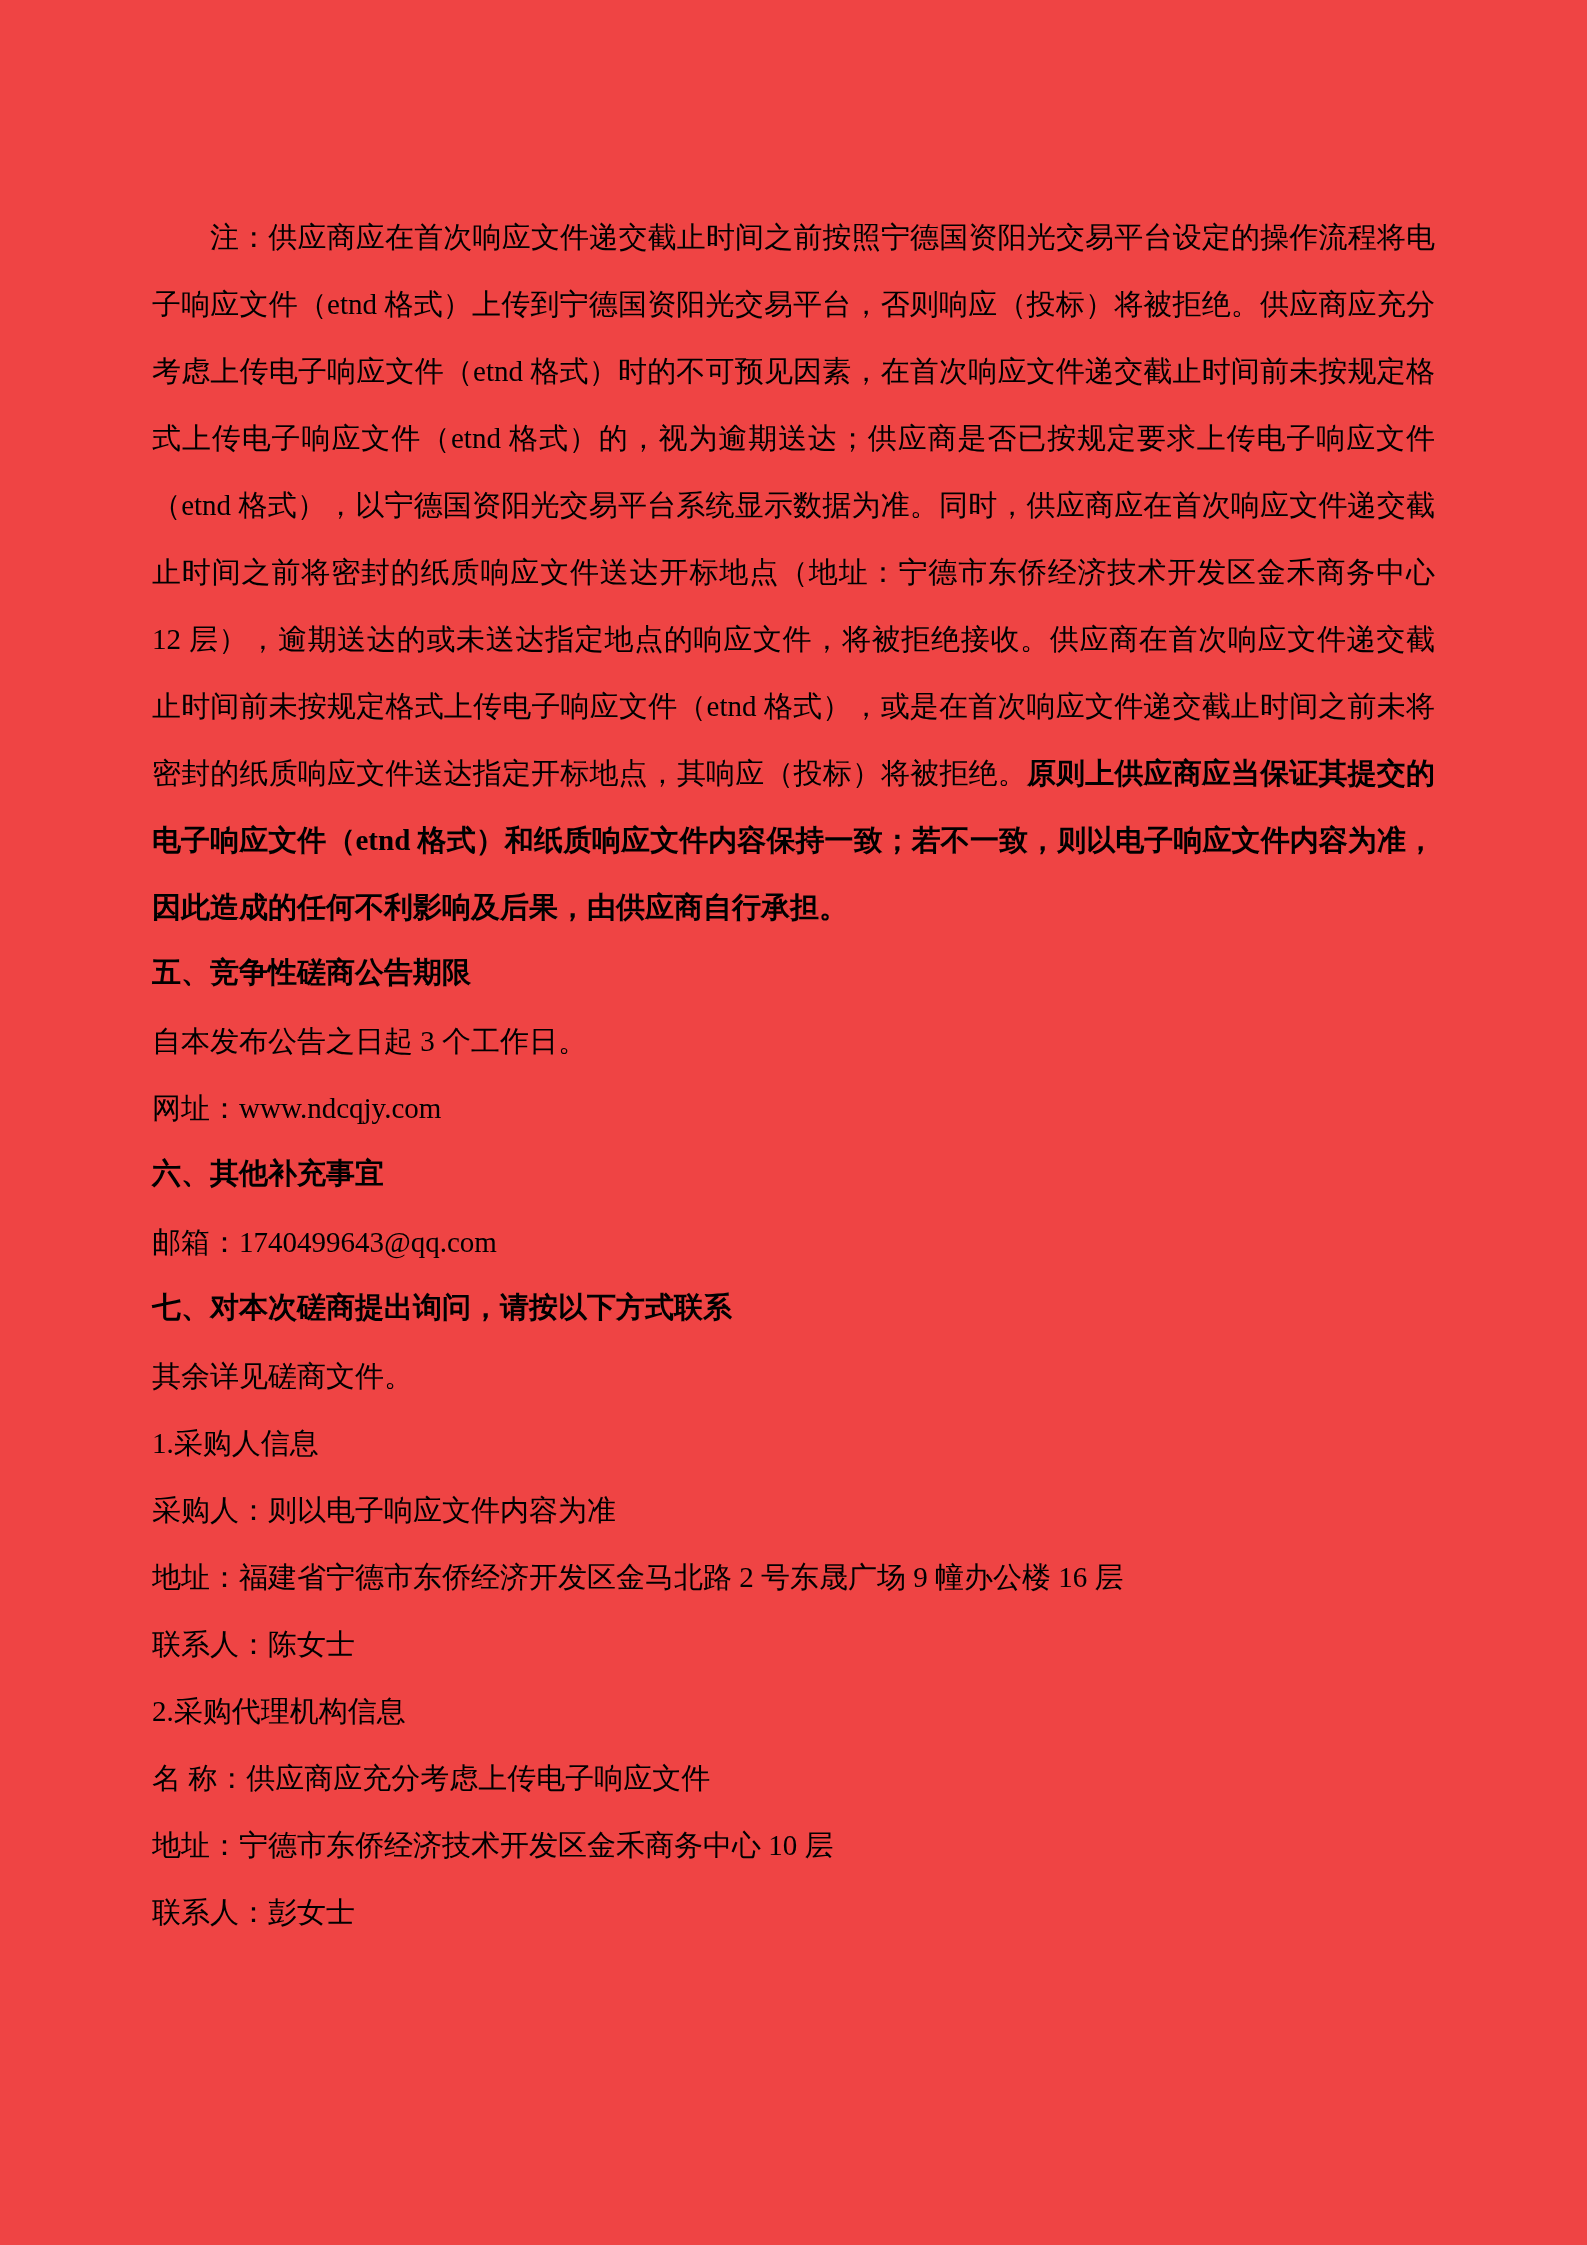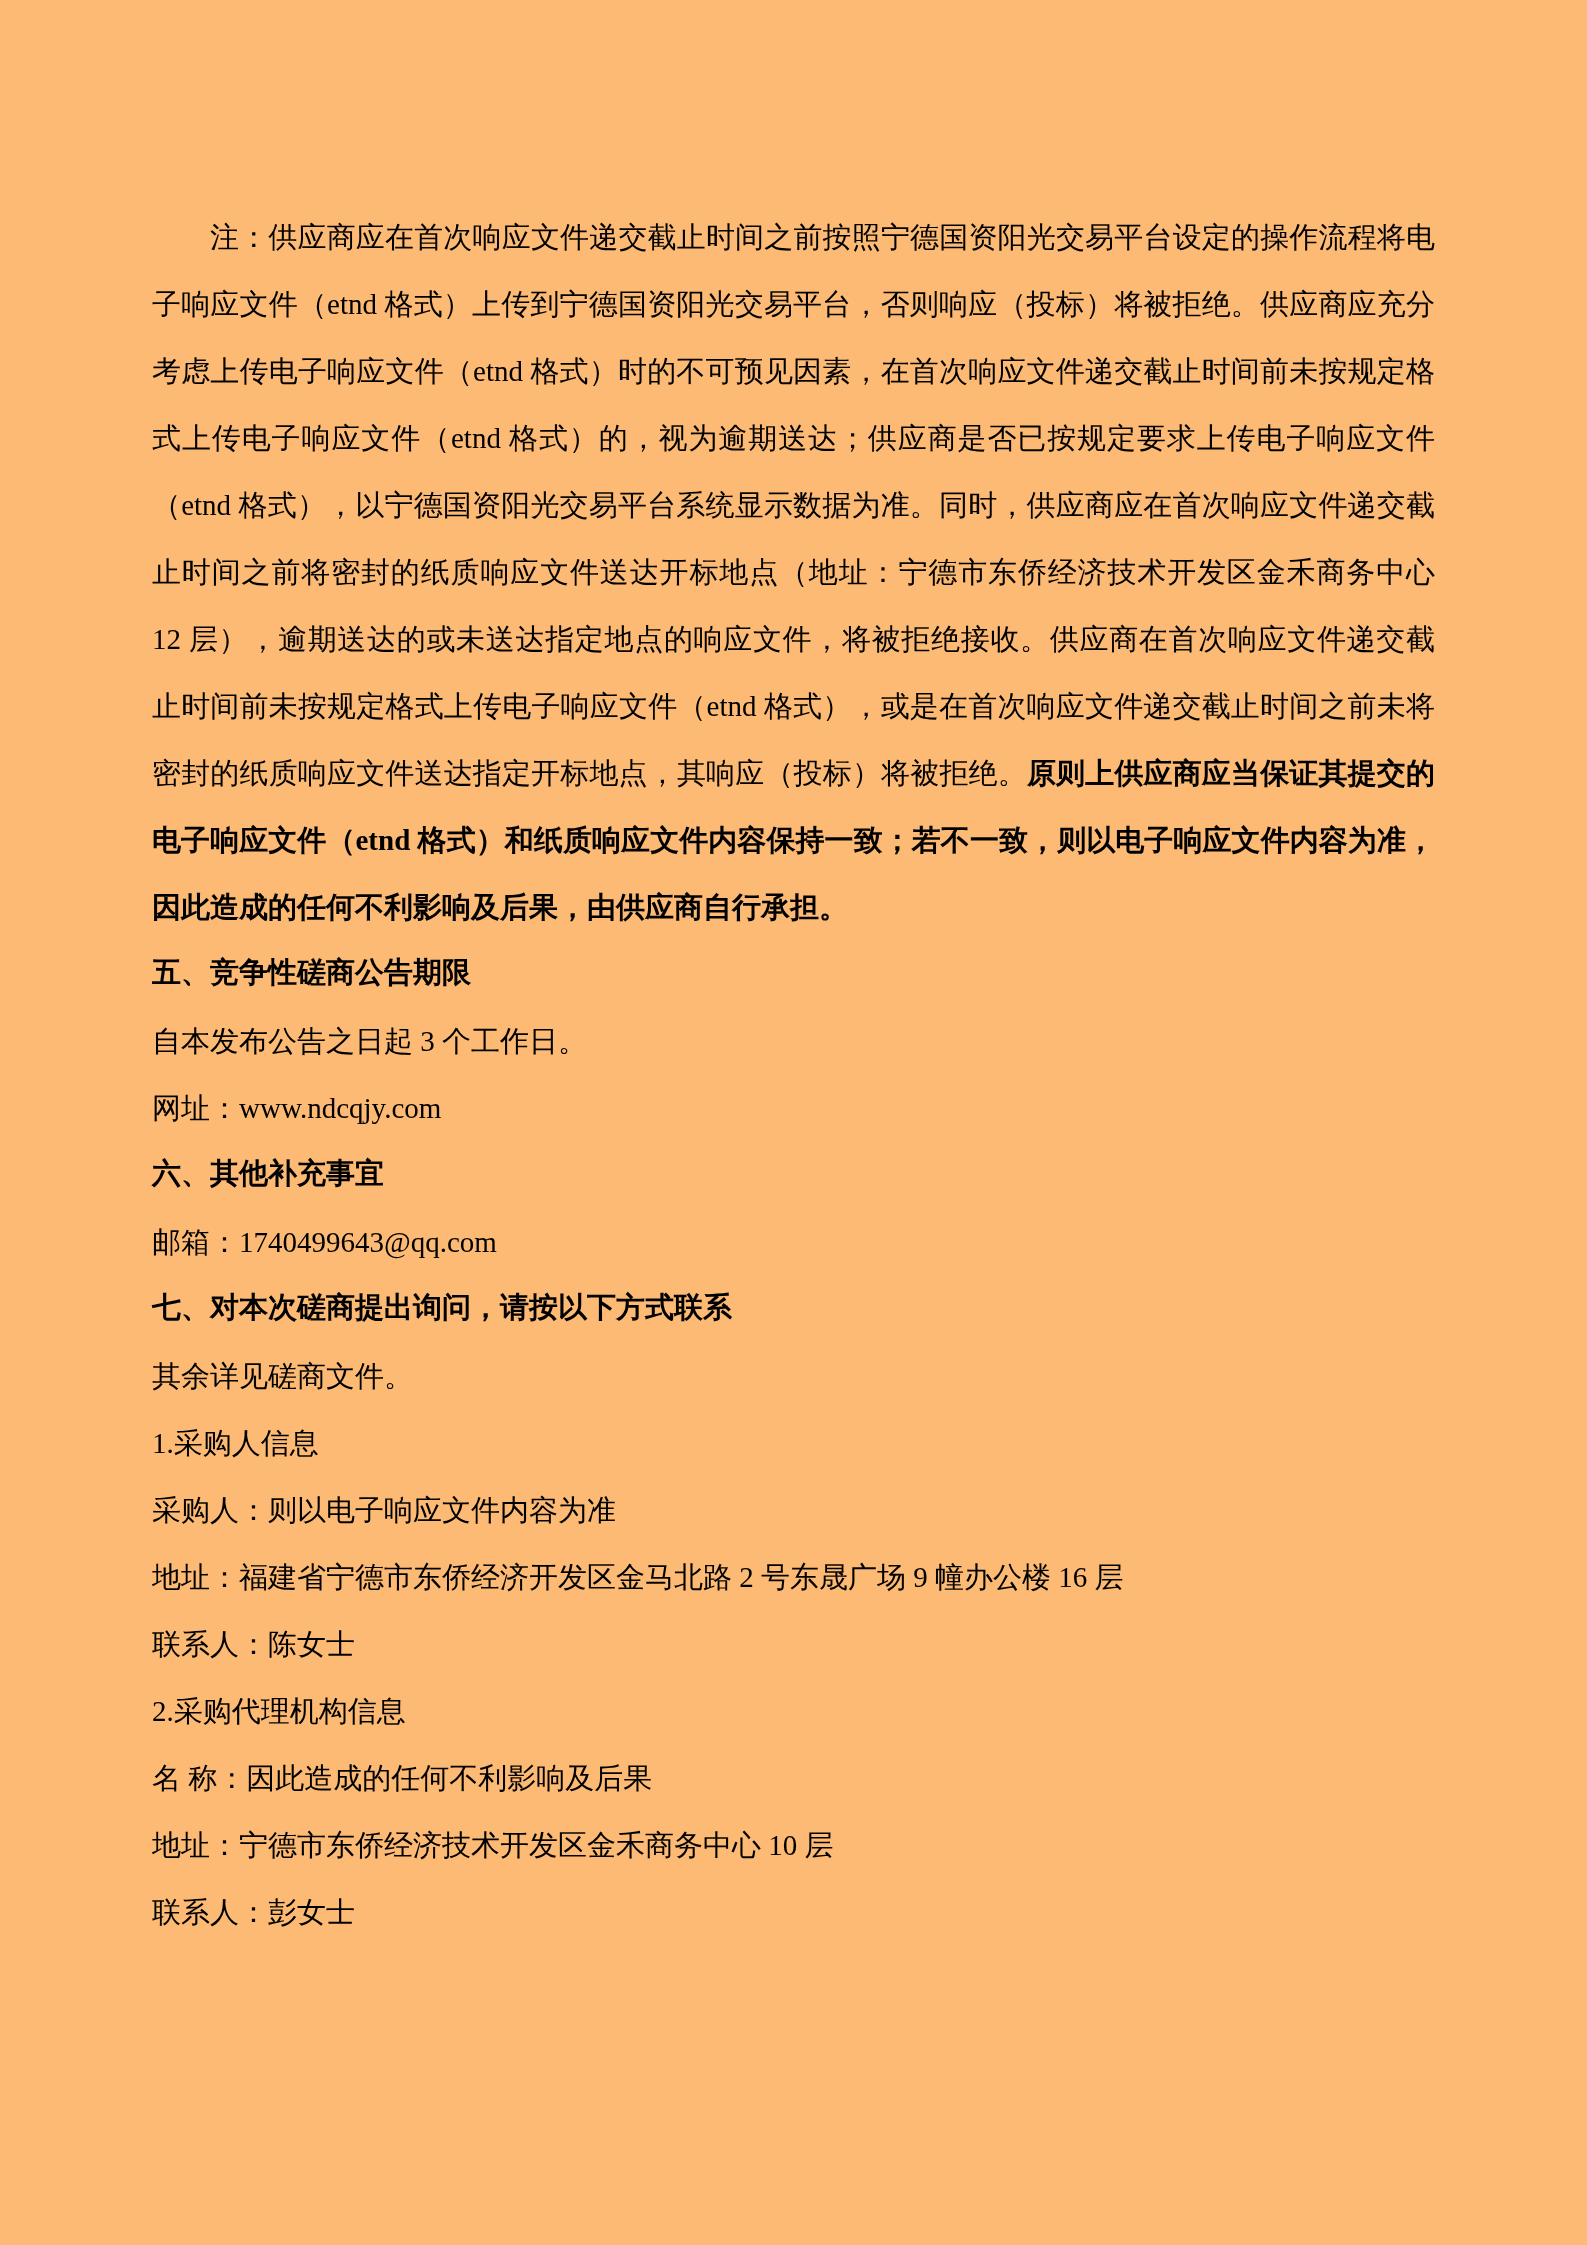--- a/index.html
+++ b/index.html
@@ -11,21 +11,21 @@
     width: 1587px;
     height: 2245px;
     color: #000000;
     font-family: "Liberation Serif", "DejaVu Serif", serif;
   }
   .page {
     box-sizing: border-box;
     width: 1587px;
     height: 2245px;
     padding: 204px 152px 0 152px;
-    background: #fdba74;
+    background: #ef4444;
     overflow: hidden;
   }
   .note {
     margin: 0;
     font-size: 29px;
     line-height: 67px;
     text-align: justify;
     text-justify: inter-character;
     text-indent: 2em;
   }
@@ -55,17 +55,17 @@
   <div class="line bold">六、其他补充事宜</div>
   <div class="line">邮箱：1740499643@qq.com</div>
   <div class="line bold">七、对本次磋商提出询问，请按以下方式联系</div>
 
   <div class="line">其余详见磋商文件。</div>
   <div class="line">1.采购人信息</div>
   <div class="line">采购人：则以电子响应文件内容为准</div>
   <div class="line">地址：福建省宁德市东侨经济开发区金马北路 2 号东晟广场 9 幢办公楼 16 层</div>
   <div class="line">联系人：陈女士</div>
   <div class="line">2.采购代理机构信息</div>
-  <div class="line">名 称：因此造成的任何不利影响及后果</div>
+  <div class="line">名 称：供应商应充分考虑上传电子响应文件</div>
   <div class="line">地址：宁德市东侨经济技术开发区金禾商务中心 10 层</div>
   <div class="line">联系人：彭女士</div>
 
 </div>
 
 </body></html>

